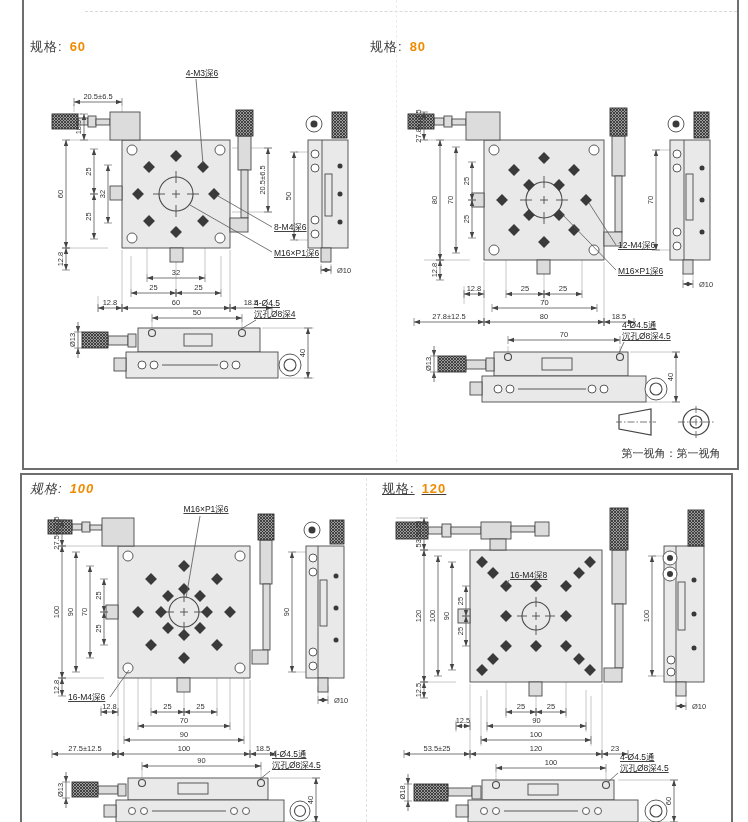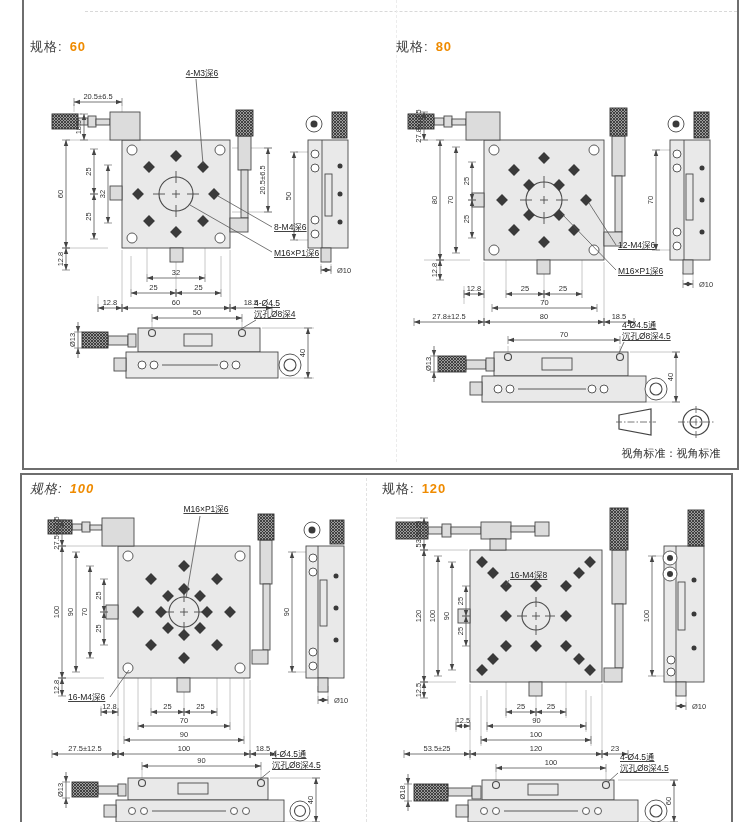--- a/index.html
+++ b/index.html
@@ -16,21 +16,21 @@
   .spec-heading .num{margin-left:7px;font-weight:bold;}
   .drawing{position:absolute;}
   #svg-60{left:26px;top:56px;}
   #svg-80{left:380px;top:56px;}
   #svg-100{left:18px;top:500px;}
   #svg-120{left:372px;top:500px;}
   .proj-note{position:absolute;left:596px;top:406px;width:150px;text-align:center;}
   .proj-note .txt{font-size:11px;color:#333;margin-top:2px;display:block;}
   text.dim{font-size:7.5px;fill:#333;font-family:"Liberation Sans",sans-serif;}
   text.leader{font-size:8.5px;fill:#222;text-decoration:underline;font-family:"Liberation Sans",sans-serif;}
-  .h60{left:30px;top:38px;} .h80{left:396px;top:38px;} .h100{left:30px;top:480px;font-style:italic;} .h120{left:382px;top:480px;}
+  .h60{left:30px;top:38px;} .h80{left:370px;top:38px;} .h100{left:30px;top:480px;font-style:italic;} .h120{left:382px;top:480px;text-decoration:underline;}
 </style>
 </head>
 <body>
 
 <div class="page">
   <div class="dash-h"></div>
   <div class="dash-v-top"></div>
   <div class="dash-v-bottom"></div>
   <div class="block-top"></div>
   <div class="block-bottom"></div>
@@ -932,15 +932,15 @@
         <polygon points="3,9 35,3 35,29 3,23" fill="none" stroke="#444" stroke-width="1.2"></polygon>
         <line x1="-1" y1="16" x2="40" y2="16" stroke="#555" stroke-width="0.8" stroke-dasharray="7,2,1.5,2"></line>
       </g>
       <g>
         <circle cx="80" cy="16" r="13" fill="none" stroke="#444" stroke-width="1.2"></circle>
         <circle cx="80" cy="16" r="6" fill="none" stroke="#444" stroke-width="1.2"></circle>
         <line x1="62" y1="16" x2="98" y2="16" stroke="#555" stroke-width="0.8" stroke-dasharray="7,2,1.5,2"></line>
         <line x1="80" y1="0" x2="80" y2="32" stroke="#555" stroke-width="0.8" stroke-dasharray="7,2,1.5,2"></line>
       </g>
     </svg>
-    <span class="txt">视角标准：视角标准</span>
+    <span class="txt">第一视角：第一视角</span>
   </div>
 </div>
 
 </body></html>

